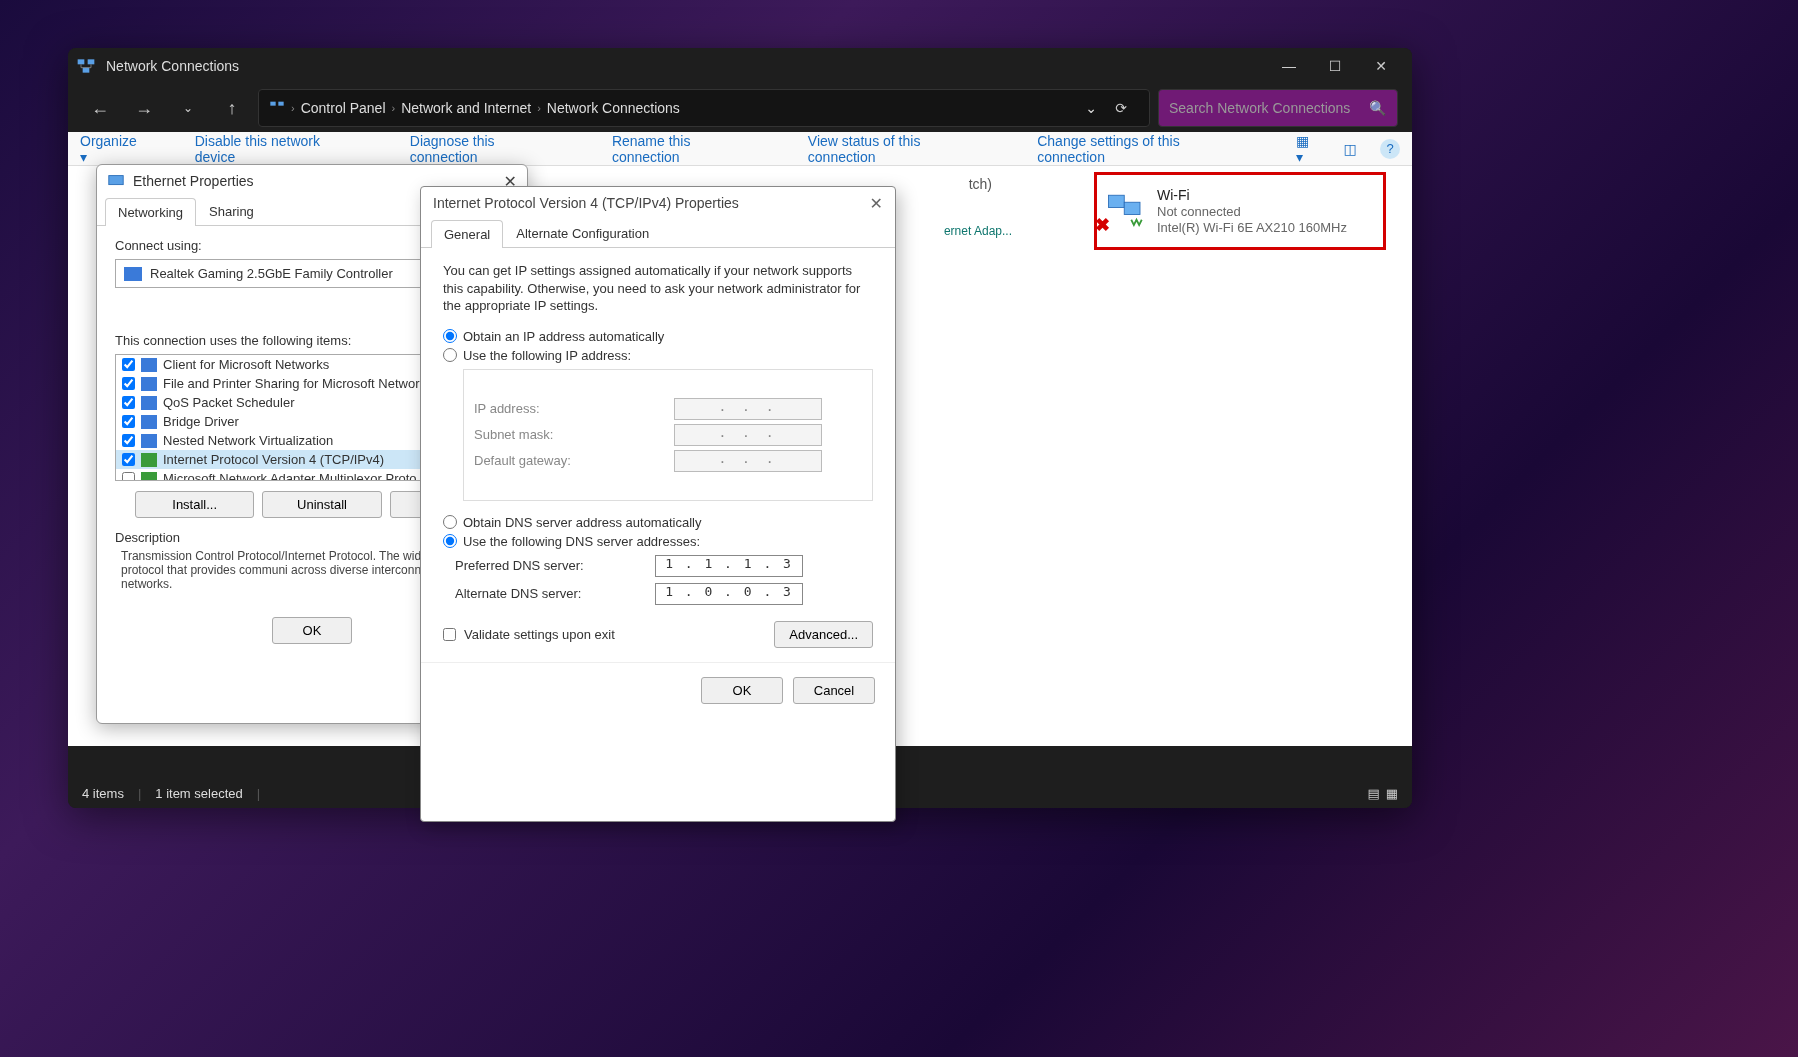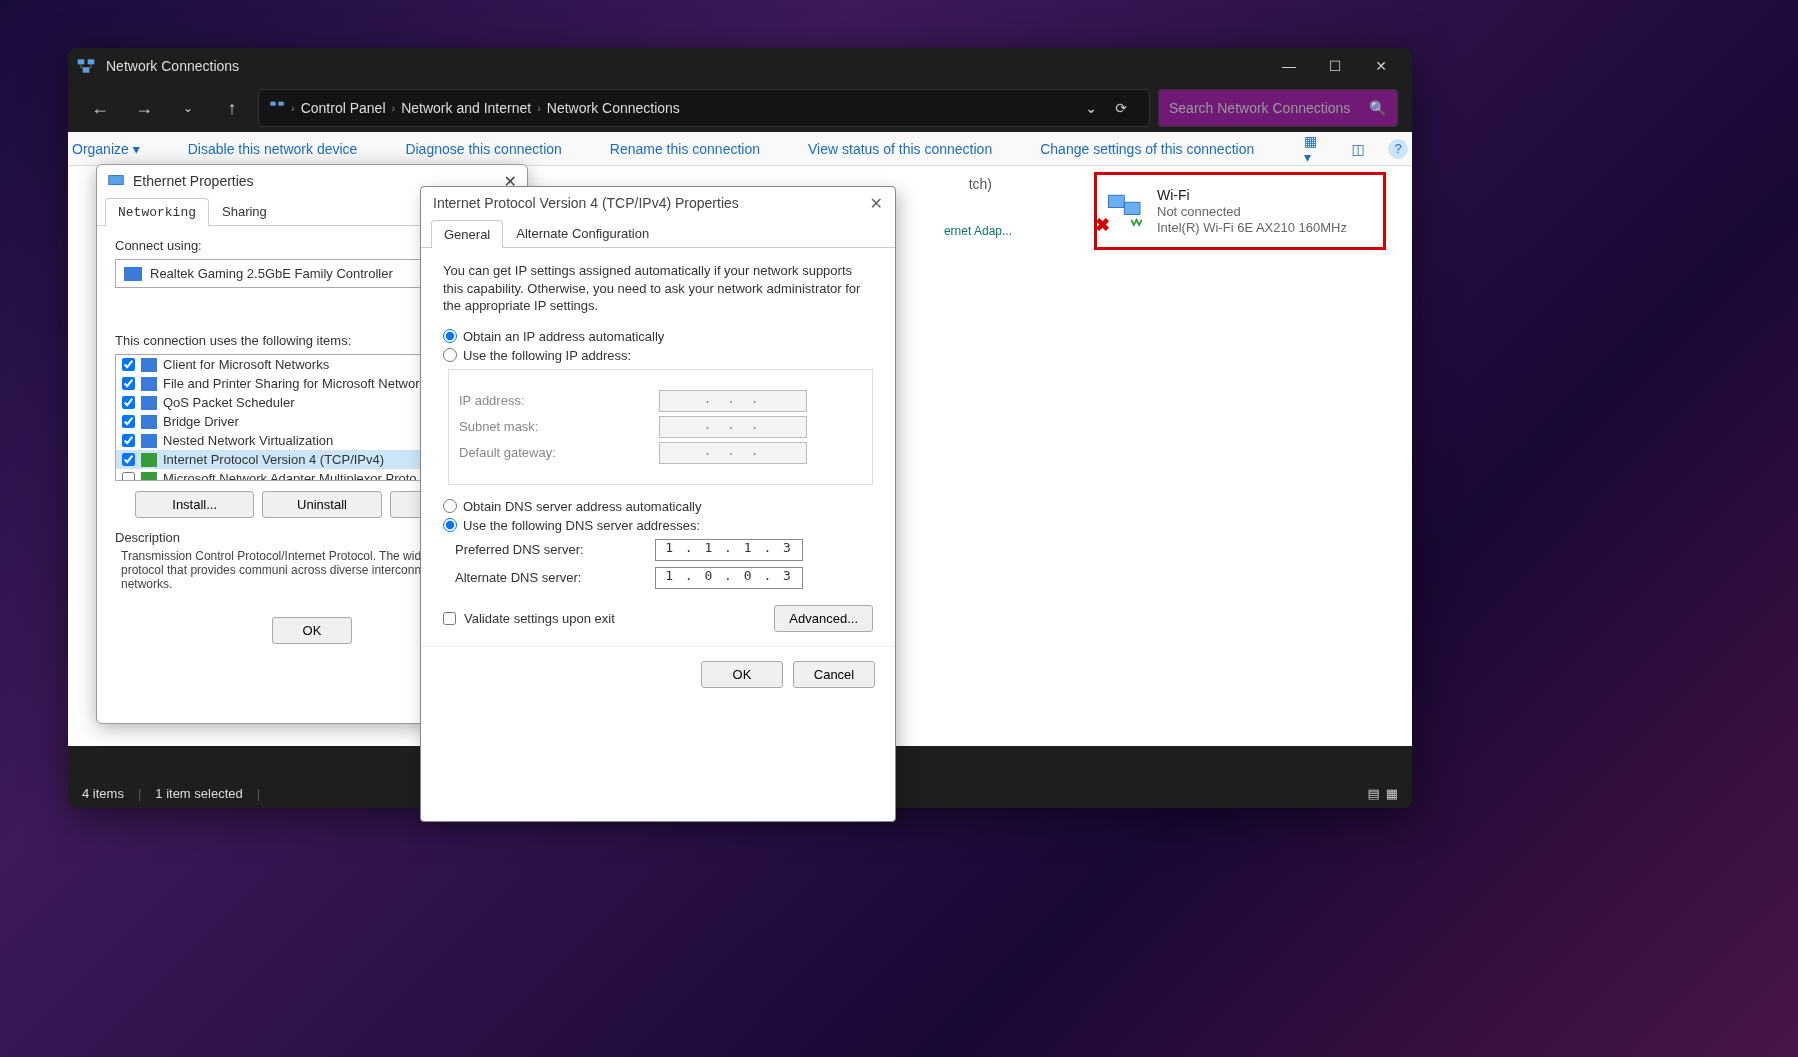--- a/index.html
+++ b/index.html
@@ -10,21 +10,21 @@
 .title-bar .title { font-size: 14px; flex: 1; }
 .title-bar .ctrls { display: flex; gap: 0; }
 .title-bar .ctrls div { width: 46px; height: 36px; display: flex; align-items: center; justify-content: center; color: #ccc; font-size: 14px; }
 .nav-row { height: 48px; display: flex; align-items: center; padding: 0 14px; gap: 8px; }
 .nav-btn { width: 36px; height: 36px; display: flex; align-items: center; justify-content: center; color: #ccc; font-size: 18px; border-radius: 4px; }
 .addr-bar { flex: 1; height: 38px; background: #141414; border: 1px solid #333; border-radius: 4px; display: flex; align-items: center; padding: 0 10px; color: #ddd; font-size: 14px; gap: 6px; }
 .addr-bar .sep { color: #888; font-size: 11px; }
 .refresh-btn { width: 36px; height: 36px; display: flex; align-items: center; justify-content: center; color: #ccc; }
 .search-box { width: 240px; height: 38px; background: #701a75; border: 1px solid #333; border-radius: 4px; display: flex; align-items: center; padding: 0 10px; color: #999; font-size: 14px; }
 .search-box .sicon { margin-left: auto; color: #ccc; }
-.toolbar { height: 34px; background: #f9f9f9; display: flex; align-items: center; padding: 0 4px; gap: 48px; color: #1a6cc0; font-size: 14px; border-bottom: 1px solid #ddd; }
+.toolbar { height: 34px; background: #f9f9f9; display: flex; align-items: center; padding: 0 12px; gap: 48px; color: #1a6cc0; font-size: 14px; border-bottom: 1px solid #ddd; }
 .toolbar .right { margin-left: auto; display: flex; gap: 18px; align-items: center; }
 .toolbar .iconbtn { width: 24px; height: 24px; display: flex; align-items: center; justify-content: center; color: #1a6cc0; }
 .content-area { background: #fff; height: 580px; position: relative; }
 .partial-item { position: absolute; top: 10px; right: 420px; color: #555; font-size: 14px; }
 .partial-item2 { position: absolute; top: 58px; right: 400px; color: #0f766e; font-size: 12px; }
 .wifi-item { position: absolute; top: 6px; right: 26px; width: 292px; height: 78px; border: 3px solid #d40000; display: flex; align-items: center; padding: 6px 8px; gap: 10px; }
 .wifi-icon { width: 42px; height: 42px; position: relative; }
 .wifi-icon svg { width: 42px; height: 42px; }
 .wifi-x { position: absolute; bottom: -4px; left: -10px; color: #d40000; font-weight: bold; font-size: 18px; }
 .wifi-text { display: flex; flex-direction: column; gap: 1px; }
@@ -34,21 +34,21 @@
 .status-bar { position: absolute; bottom: 0; left: 0; right: 0; height: 30px; background: #1e1e1e; display: flex; align-items: center; padding: 0 14px; color: #ddd; font-size: 13px; gap: 14px; }
 .status-bar .divider { color: #555; }
 .status-bar .view-icons { margin-left: auto; display: flex; gap: 6px; }
 
 .eth-dialog { position: absolute; left: 96px; top: 164px; width: 432px; height: 560px; background: #fff; border: 1px solid #999; box-shadow: 0 4px 20px rgba(0,0,0,0.3); border-radius: 6px; }
 .eth-title { height: 32px; display: flex; align-items: center; padding: 0 10px; color: #333; font-size: 14px; }
 .eth-title .eicon { width: 18px; height: 18px; margin-right: 8px; }
 .eth-title .close { margin-left: auto; color: #444; font-size: 16px; }
 .eth-tabs { display: flex; border-bottom: 1px solid #ccc; padding: 0 8px; }
 .eth-tabs .tab { padding: 6px 12px; font-size: 13px; color: #333; border: 1px solid transparent; border-bottom: none; }
-.eth-tabs .tab.active { border-color: #ccc; background: #fff; border-radius: 4px 4px 0 0; position: relative; top: 1px; font-family: Liberation Mono, monospace; }
+.eth-tabs .tab.active { border-color: #ccc; background: #fff; border-radius: 4px 4px 0 0; position: relative; top: 1px; }
 .eth-body { padding: 12px 18px; font-size: 13px; color: #333; }
 .eth-body .label { margin-bottom: 6px; }
 .eth-body .adapter-box { border: 1px solid #aaa; padding: 6px 8px; display: flex; align-items: center; gap: 8px; margin-bottom: 10px; }
 .eth-body .adapter-icon { width: 18px; height: 14px; background: #3a7ad9; }
 .eth-body .config-btn { text-align: right; margin-bottom: 10px; }
 .eth-body .config-btn button { padding: 4px 12px; font-size: 13px; }
 .eth-items { border: 1px solid #aaa; height: 127px; overflow: hidden; }
 .eth-items .item { display: flex; align-items: center; padding: 2px 6px; gap: 6px; font-size: 13px; }
 .eth-items .item.selected { background: #cce6f7; }
 .eth-items .chk { width: 13px; height: 13px; }
@@ -64,21 +64,21 @@
 .ipv4-dialog { position: absolute; left: 420px; top: 186px; width: 476px; height: 636px; background: #fff; border: 1px solid #888; box-shadow: 4px 6px 18px rgba(0,0,0,0.25); border-radius: 4px; }
 .ipv4-title { height: 32px; display: flex; align-items: center; padding: 0 12px; color: #444; font-size: 14px; }
 .ipv4-title .close { margin-left: auto; color: #666; font-size: 16px; }
 .ipv4-tabs { display: flex; border-bottom: 1px solid #ccc; padding: 0 10px; }
 .ipv4-tabs .tab { padding: 6px 12px; font-size: 13px; color: #333; border: 1px solid transparent; border-bottom: none; }
 .ipv4-tabs .tab.active { border-color: #ccc; background: #fff; border-radius: 4px 4px 0 0; position: relative; top: 1px; }
 .ipv4-body { padding: 14px 22px; font-size: 13px; color: #333; }
 .ipv4-body .intro { margin-bottom: 14px; line-height: 1.35; font-size: 13px; }
 .radio-row { display: flex; align-items: center; gap: 6px; margin: 4px 0; }
 .radio-row input[type=radio] { width: 14px; height: 14px; }
-.ip-fields { margin: 6px 0 14px 5px; border: 1px solid #ddd; padding: 16px 10px; }
+.ip-fields { margin: 6px 0 14px 20px; border: 1px solid #ddd; padding: 24px 10px; }
 .ip-field { display: flex; align-items: center; margin: 4px 0; }
 .ip-field .flabel { width: 200px; color: #888; font-size: 13px; }
 .ip-field .ipinput { border: 1px solid #bbb; background: #f4f4f4; width: 148px; height: 22px; text-align: center; font-size: 13px; letter-spacing: 4px; color: #888; font-family: monospace; }
 .dns-fields { margin: 6px 0 10px 12px; }
 .dns-field { display: flex; align-items: center; margin: 6px 0; }
 .dns-field .flabel { width: 200px; font-size: 13px; }
 .dns-field .ipinput { border: 1px solid #888; background: #fff; width: 148px; height: 22px; text-align: center; font-size: 13px; font-family: monospace; letter-spacing: 2px; }
 .validate-row { display: flex; align-items: center; gap: 8px; margin-top: 16px; }
 .validate-row .adv { margin-left: auto; }
 .validate-row button { padding: 5px 14px; font-size: 13px; }

